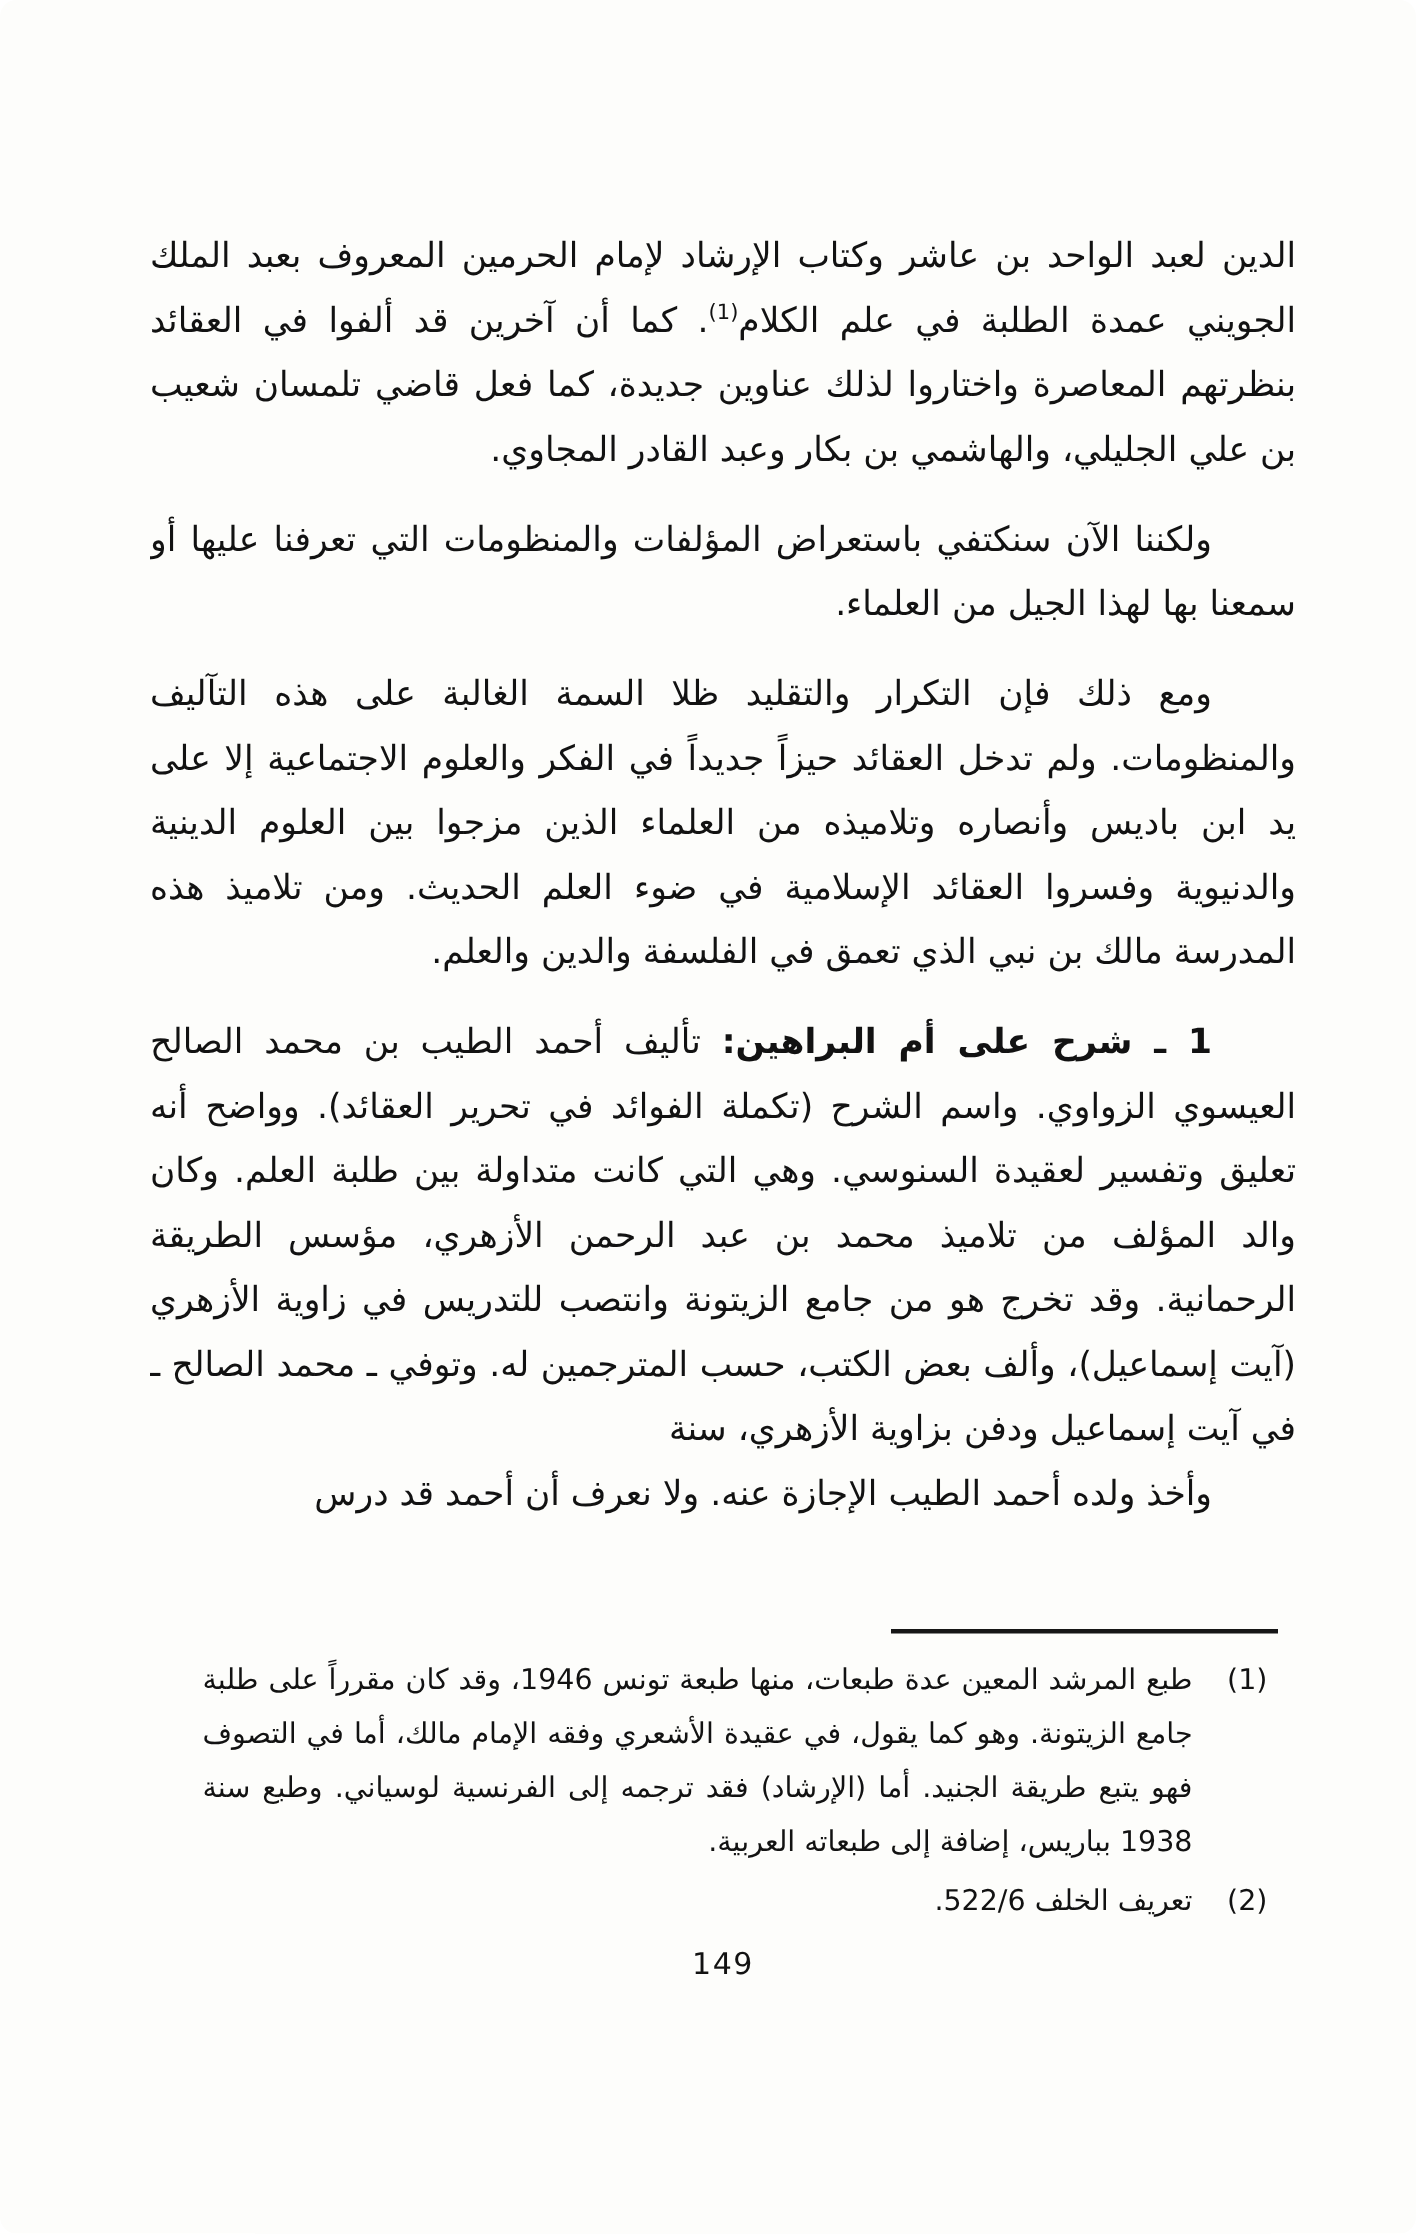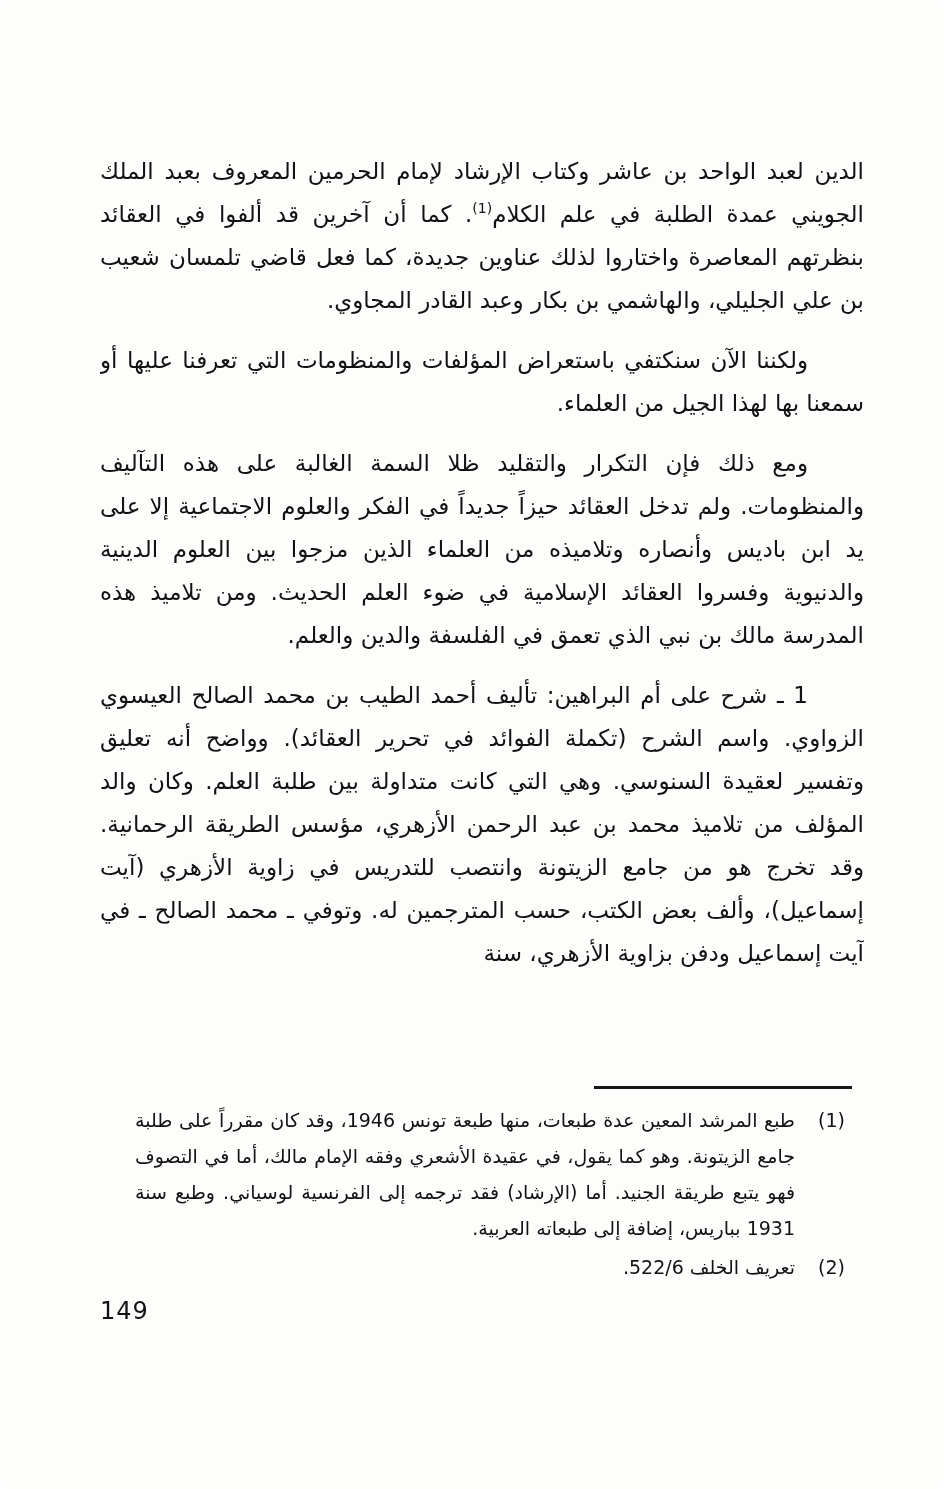--- a/index.html
+++ b/index.html
@@ -18,21 +18,21 @@
     top:150px;right:80px;left:100px;
     height:940px;
     overflow:hidden;
     font-size:23px;
     line-height:43px;
     text-align:justify;
   }
   .para{margin:0 0 17px 0;text-indent:56px;}
   .para.no-indent{text-indent:0;}
   .para.no-bottom{margin-bottom:0;}
-  .item-heading{font-weight:normal;}
+  .item-heading{font-weight:bold;}
   sup.note-ref{
     font-size:14px;
     line-height:0;
     vertical-align:super;
   }
   .year-line{
     direction:rtl;
     text-align:left;
     margin:0 0 17px 0;
   }
@@ -54,51 +54,52 @@
     padding-right:50px;
     margin:0 0 3px 0;
   }
   .fn-marker{
     position:absolute;
     right:0;top:0;
   }
   .page-number{
     position:absolute;
     top:1297px;left:100px;right:80px;
-    text-align:left;
-    font-size:24px;
+    text-align:center;
+    font-size:20px;
     letter-spacing:1px;
   }
 </style>
 </head>
 <body>
 
 <div class="page">
 
   <div class="body-text">
 
     <p class="para no-indent"><span>الدين لعبد الواحد بن عاشر وكتاب الإرشاد لإمام الحرمين المعروف بعبد الملك الجويني عمدة الطلبة في علم الكلام</span><sup class="note-ref">(1)</sup><span>. كما أن آخرين قد ألفوا في العقائد بنظرتهم المعاصرة واختاروا لذلك عناوين جديدة، كما فعل قاضي تلمسان شعيب بن علي الجليلي، والهاشمي بن بكار وعبد القادر المجاوي.</span></p>
 
     <p class="para"><span>ولكننا الآن سنكتفي باستعراض المؤلفات والمنظومات التي تعرفنا عليها أو سمعنا بها لهذا الجيل من العلماء.</span></p>
 
     <p class="para"><span>ومع ذلك فإن التكرار والتقليد ظلا السمة الغالبة على هذه التآليف والمنظومات. ولم تدخل العقائد حيزاً جديداً في الفكر والعلوم الاجتماعية إلا على يد ابن باديس وأنصاره وتلاميذه من العلماء الذين مزجوا بين العلوم الدينية والدنيوية وفسروا العقائد الإسلامية في ضوء العلم الحديث. ومن تلاميذ هذه المدرسة مالك بن نبي الذي تعمق في الفلسفة والدين والعلم.</span></p>
 
     <p class="para no-bottom"><span class="item-heading"><span>1 ـ</span> <span>شرح على أم البراهين:</span></span>
       <span>تأليف أحمد الطيب بن محمد الصالح العيسوي الزواوي. واسم الشرح (تكملة الفوائد في تحرير العقائد). وواضح أنه تعليق وتفسير لعقيدة السنوسي. وهي التي كانت متداولة بين طلبة العلم. وكان والد المؤلف من تلاميذ محمد بن عبد الرحمن الأزهري، مؤسس الطريقة الرحمانية. وقد تخرج هو من جامع الزيتونة وانتصب للتدريس في زاوية الأزهري (آيت إسماعيل)، وألف بعض الكتب، حسب المترجمين له. وتوفي ـ محمد الصالح ـ في آيت إسماعيل ودفن بزاوية الأزهري، سنة</span></p>
 
 
+    <p class="para"><span>وأخذ ولده أحمد الطيب الإجازة عنه. ولا نعرف أن أحمد قد درس</span></p>
 
   </div>
 
   <div class="footnote-rule"></div>
 
   <div class="footnotes">
     <div class="footnote">
       <span class="fn-marker">(1)</span>
-      <span>طبع المرشد المعين عدة طبعات، منها طبعة تونس 1946، وقد كان مقرراً على طلبة جامع الزيتونة. وهو كما يقول، في عقيدة الأشعري وفقه الإمام مالك، أما في التصوف فهو يتبع طريقة الجنيد. أما (الإرشاد) فقد ترجمه إلى الفرنسية لوسياني. وطبع سنة 1931 بباريس، إضافة إلى طبعاته العربية.</span>
+      <span>طبع المرشد المعين عدة طبعات، منها طبعة تونس 1946، وقد كان مقرراً على طلبة جامع الزيتونة. وهو كما يقول، في عقيدة الأشعري وفقه الإمام مالك، أما في التصوف فهو يتبع طريقة الجنيد. أما (الإرشاد) فقد ترجمه إلى الفرنسية لوسياني. وطبع سنة 1938 بباريس، إضافة إلى طبعاته العربية.</span>
     </div>
     <div class="footnote">
       <span class="fn-marker">(2)</span>
       <span>تعريف الخلف 522/6.</span>
     </div>
   </div>
 
   <div class="page-number">149</div>
 
 </div>

